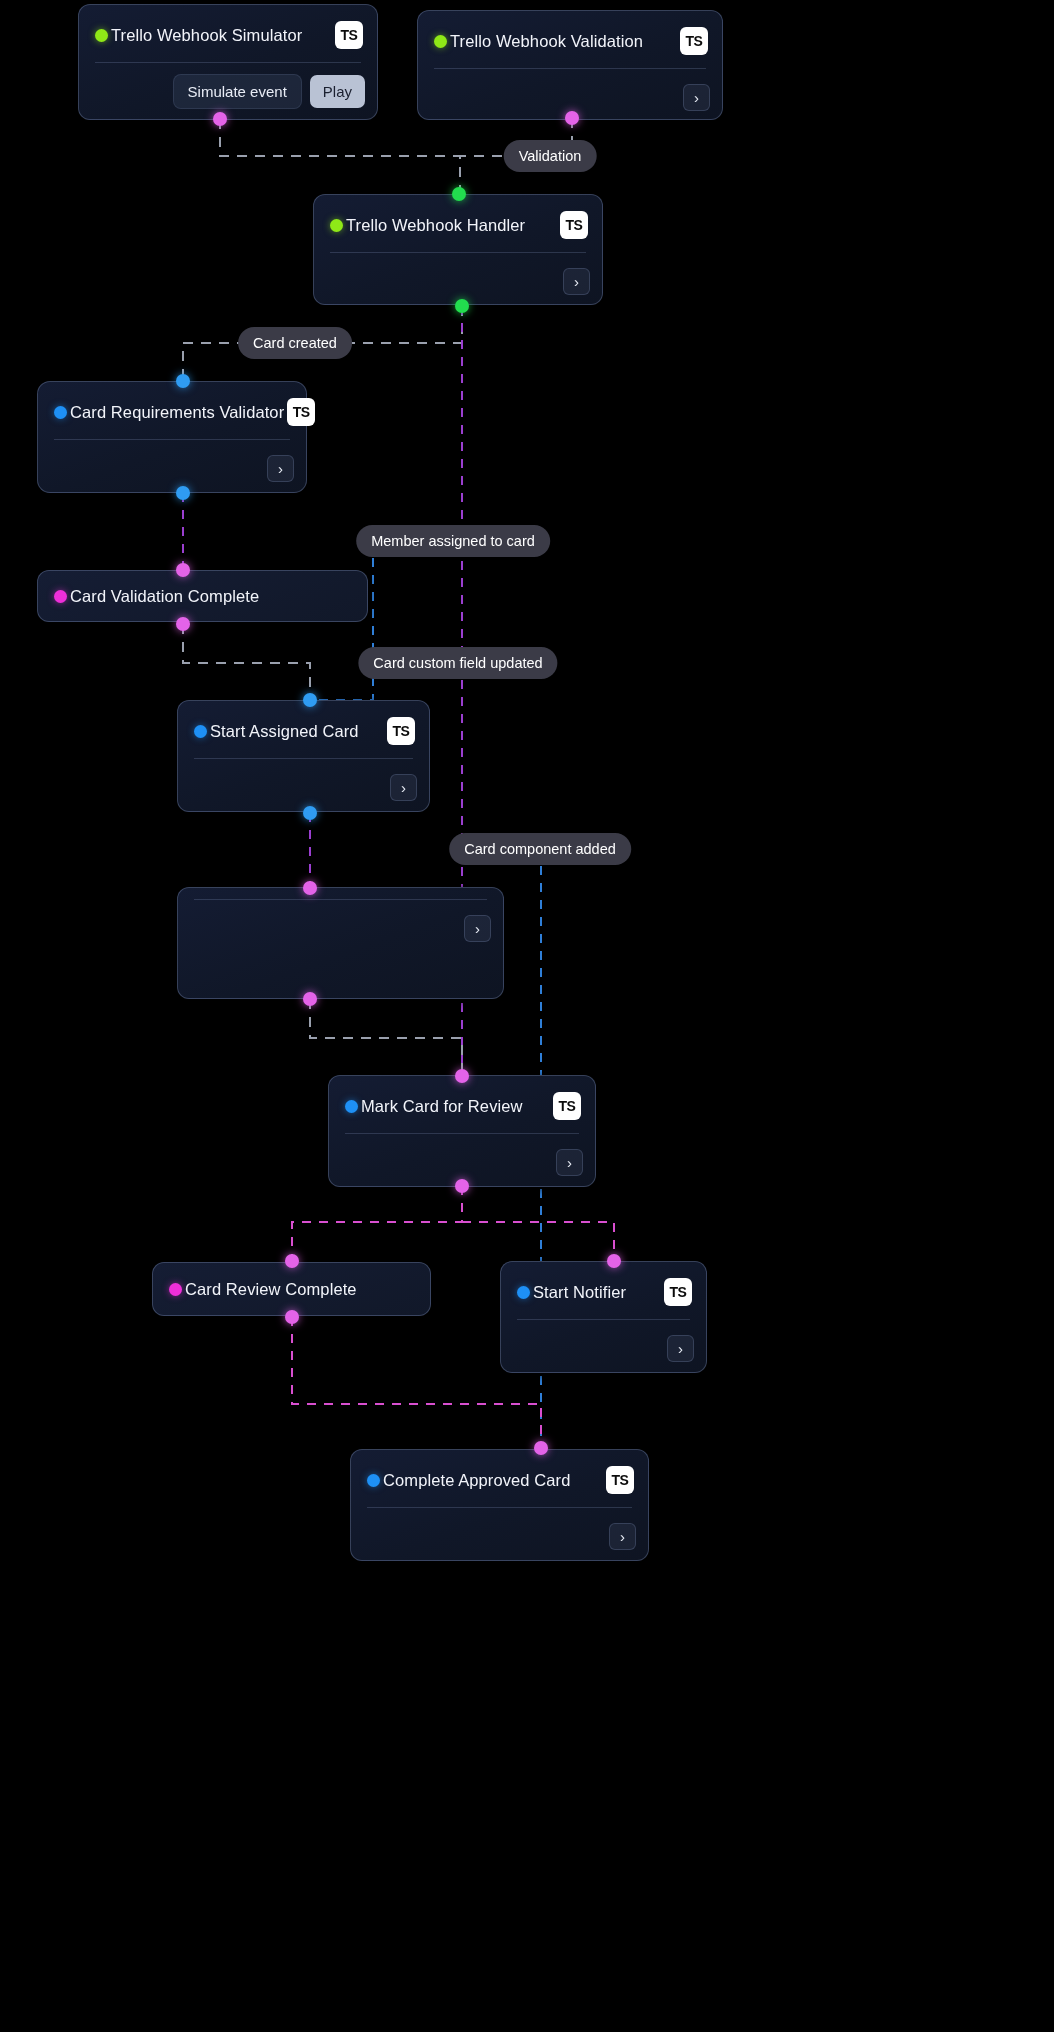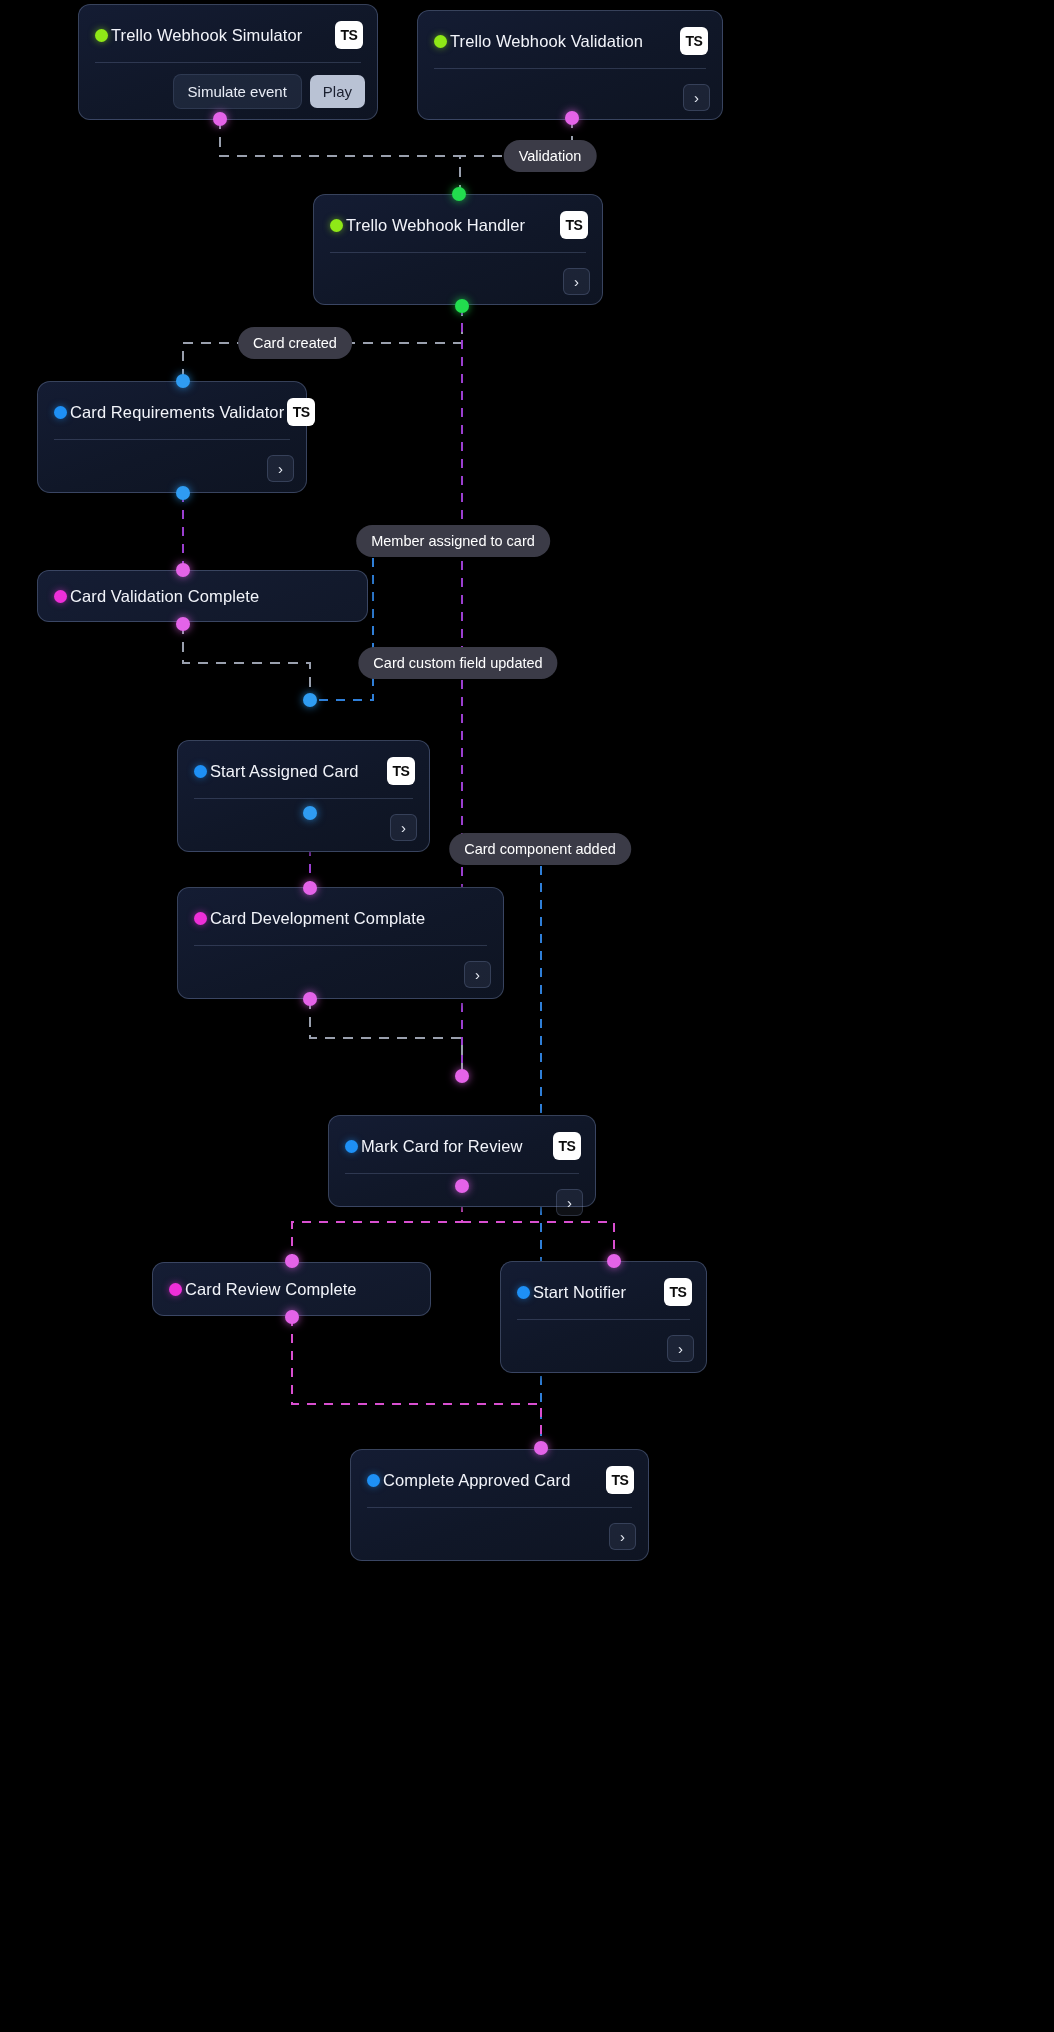--- a/index.html
+++ b/index.html
@@ -226,42 +226,38 @@
         <div class="node-body">
           <div class="chev-btn">›</div>
         </div>
       </div>
       <div class="node compact" style="left: 37px; top: 570px; width: 331px; height: 52px;">
         <div class="node-header">
           <span class="status-dot dot-pink"></span>
           <span class="node-title">Card Validation Complete</span>
         </div>
       </div>
-      <div class="node" style="left: 177px; top: 700px; width: 253px; height: 112px; margin-top: 40px;">
+      <div class="node" style="left: 177px; top: 700px; width: 253px; height: 112px;">
         <div class="node-header">
           <span class="status-dot dot-blue"></span>
           <span class="node-title">Start Assigned Card</span>
           <span class="ts-badge">TS</span>
         </div>
         <div class="node-divider"></div>
         <div class="node-body">
           <div class="chev-btn">›</div>
         </div>
       </div>
       <div class="node" style="left: 177px; top: 887px; width: 327px; height: 112px;">
-        <div class="node-header">
-          <span class="status-dot dot-pink"></span>
-          <span class="node-title">Card Development Complate</span>
-        </div>
-        <div class="node-divider"></div>
-        <div class="node-body">
-          <div class="chev-btn">›</div>
-        </div>
-      </div>
-      <div class="node" style="left: 328px; top: 1075px; width: 268px; height: 92px; margin-top: 40px;">
+        <div class="node-divider"></div>
+        <div class="node-body">
+          <div class="chev-btn">›</div>
+        </div>
+      </div>
+      <div class="node" style="left: 328px; top: 1075px; width: 268px; height: 112px;">
         <div class="node-header">
           <span class="status-dot dot-blue"></span>
           <span class="node-title">Mark Card for Review</span>
           <span class="ts-badge">TS</span>
         </div>
         <div class="node-divider"></div>
         <div class="node-body">
           <div class="chev-btn">›</div>
         </div>
       </div>

